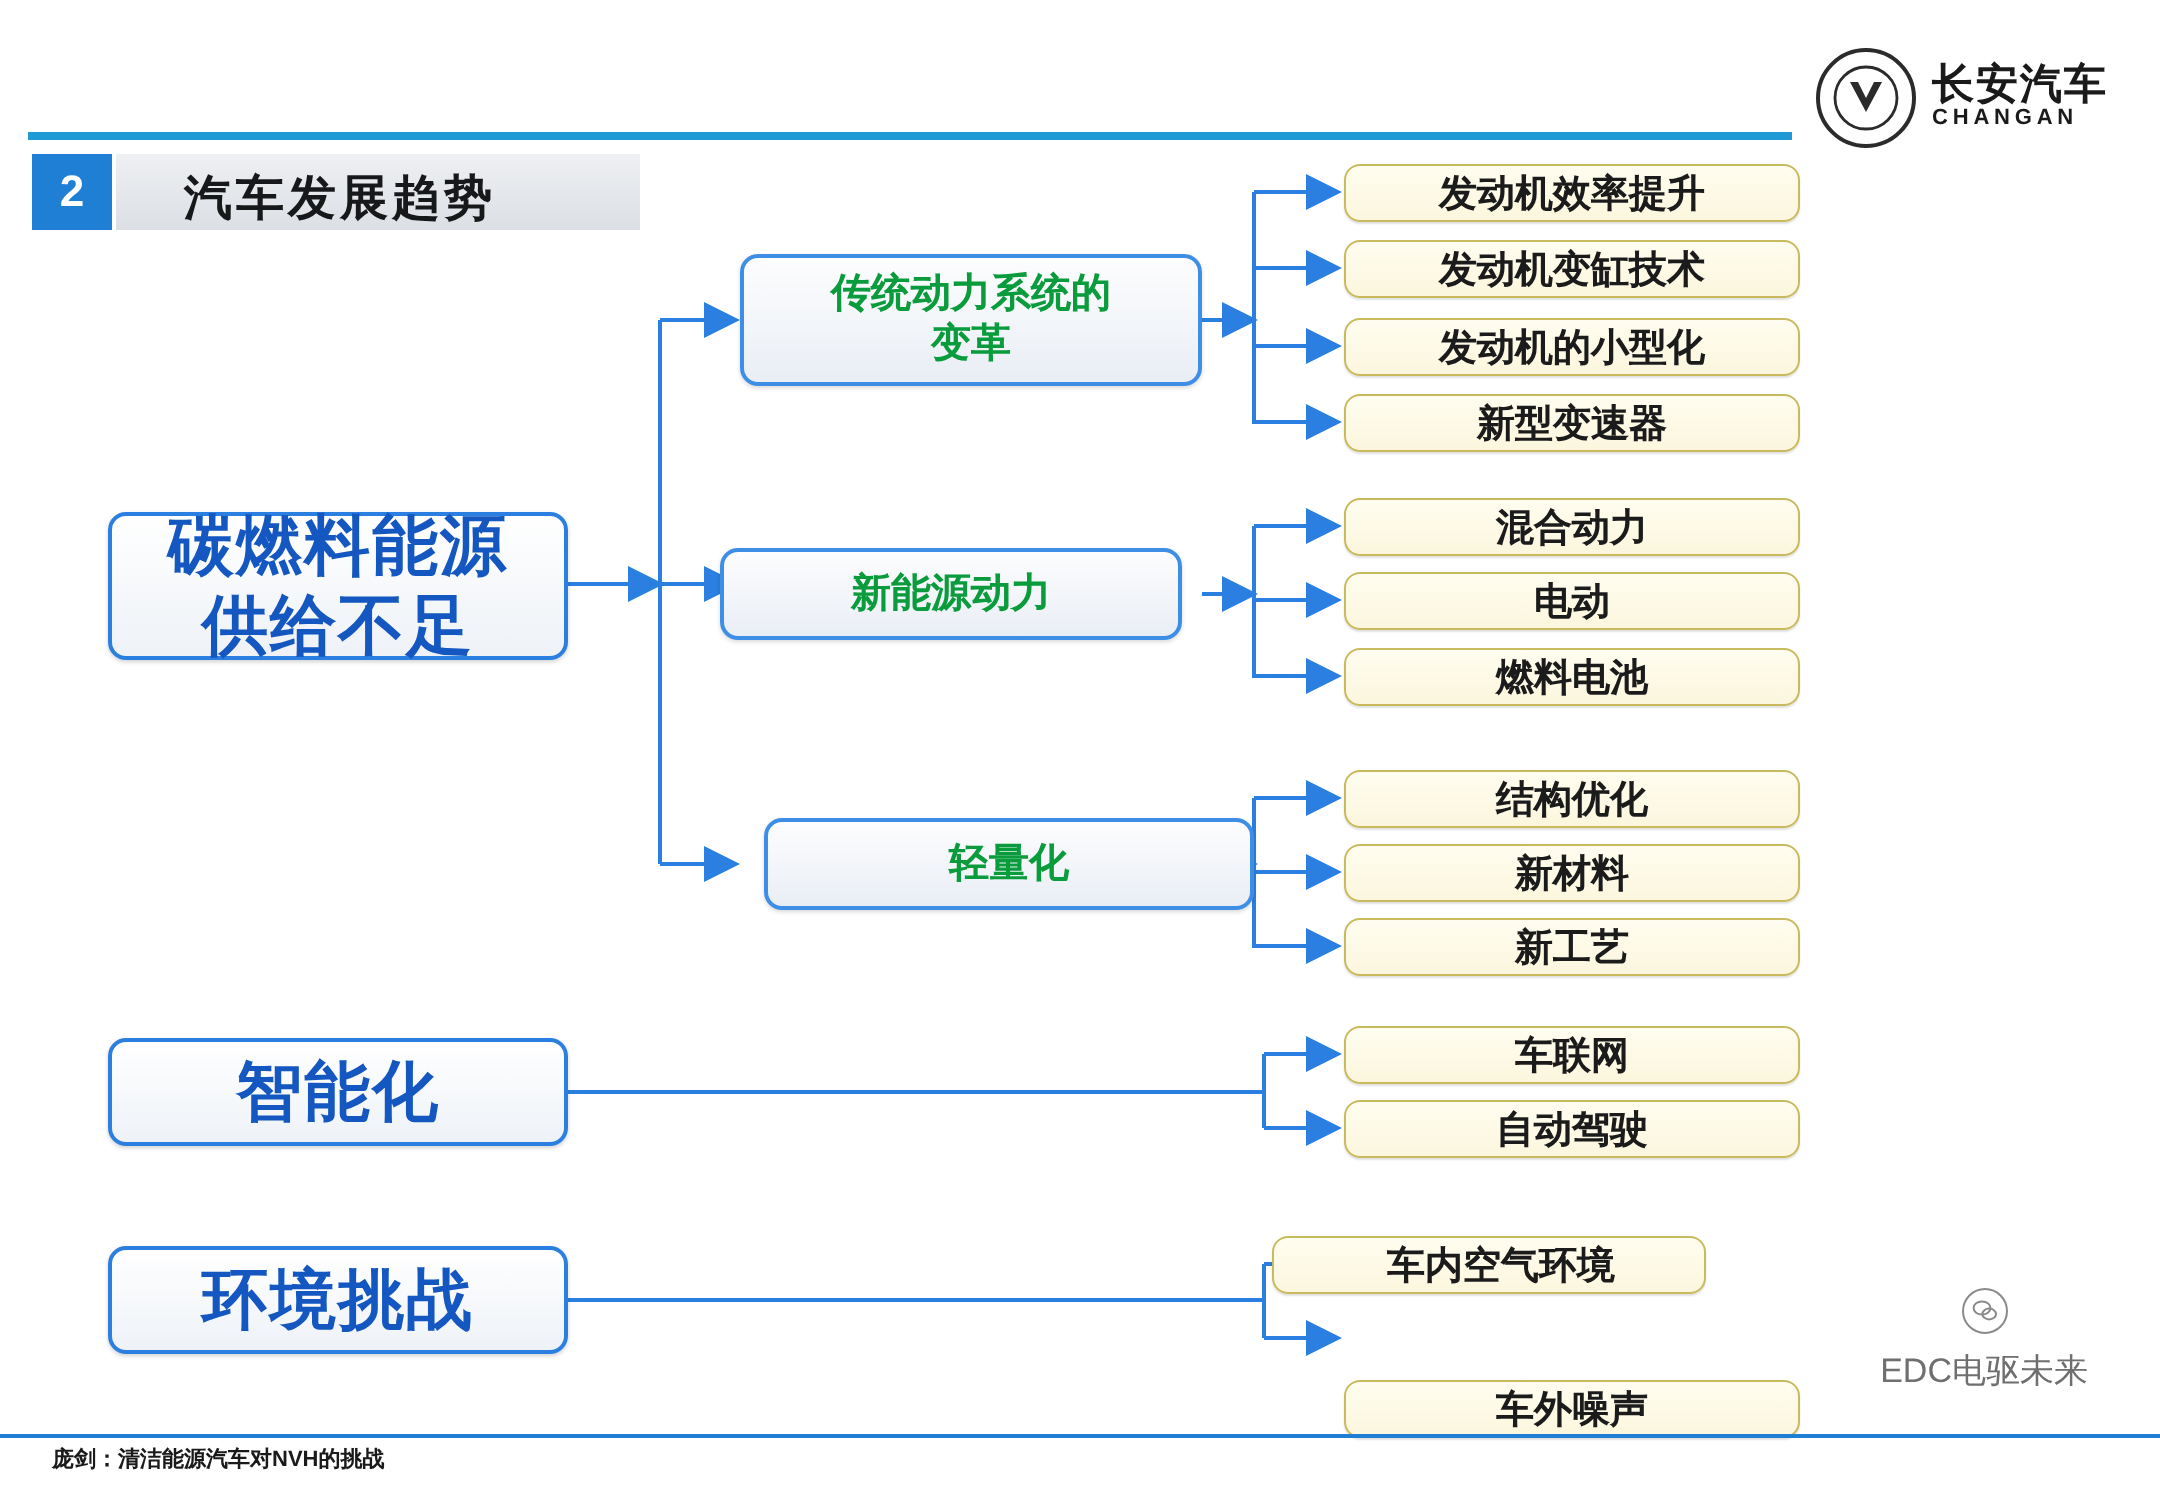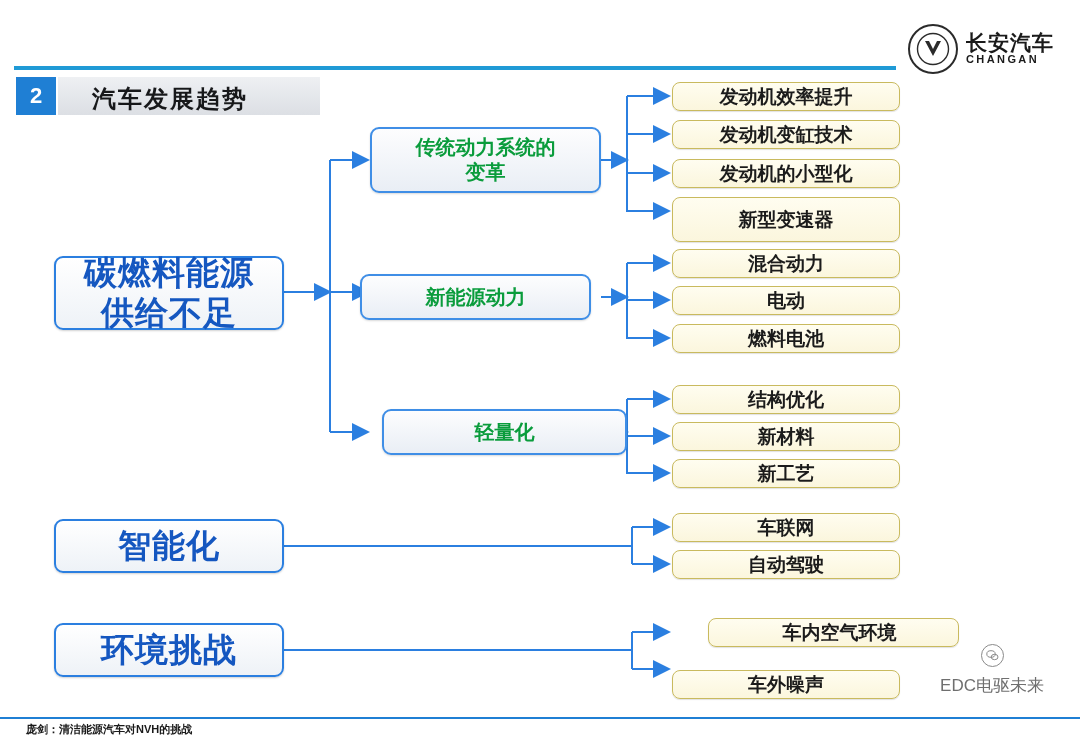--- a/index.html
+++ b/index.html
@@ -195,21 +195,21 @@
 
   <div class="node node-leaf" style="left:672px;top:82px;width:228px;height:29px;">
     <span>发动机效率提升</span>
   </div>
   <div class="node node-leaf" style="left:672px;top:120px;width:228px;height:29px;">
     <span>发动机变缸技术</span>
   </div>
   <div class="node node-leaf" style="left:672px;top:159px;width:228px;height:29px;">
     <span>发动机的小型化</span>
   </div>
-  <div class="node node-leaf" style="left:672px;top:197px;width:228px;height:45px;">
+  <div class="node node-leaf" style="left:672px;top:197px;width:228px;height:29px;">
     <span>新型变速器</span>
   </div>
 
   <div class="node node-leaf" style="left:672px;top:249px;width:228px;height:29px;">
     <span>混合动力</span>
   </div>
   <div class="node node-leaf" style="left:672px;top:286px;width:228px;height:29px;">
     <span>电动</span>
   </div>
   <div class="node node-leaf" style="left:672px;top:324px;width:228px;height:29px;">
@@ -226,24 +226,24 @@
     <span>新工艺</span>
   </div>
 
   <div class="node node-leaf" style="left:672px;top:550px;width:228px;height:29px;">
     <span>自动驾驶</span>
   </div>
   <div class="node node-leaf" style="left:672px;top:513px;width:228px;height:29px;">
     <span>车联网</span>
   </div>
 
-  <div class="node node-leaf" style="left:708px;top:618px;width:251px;height:29px;padding-left:12px;">
+  <div class="node node-leaf" style="left:636px;top:618px;width:217px;height:29px;padding-left:12px;">
     <span>车内空气环境</span>
   </div>
-  <div class="node node-leaf" style="left:672px;top:670px;width:228px;height:29px;">
+  <div class="node node-leaf" style="left:672px;top:690px;width:228px;height:29px;">
     <span>车外噪声</span>
   </div>
 
   <div class="wm">
     <span class="wm-circle">
       <svg width="13" height="13" viewBox="0 0 13 13" aria-hidden="true">
         <ellipse cx="5" cy="5" rx="4.2" ry="3.3" fill="none" stroke="#8a8a8a" stroke-width="1"></ellipse>
         <ellipse cx="8.6" cy="8" rx="3.4" ry="2.7" fill="none" stroke="#8a8a8a" stroke-width="1"></ellipse>
       </svg>
     </span>

